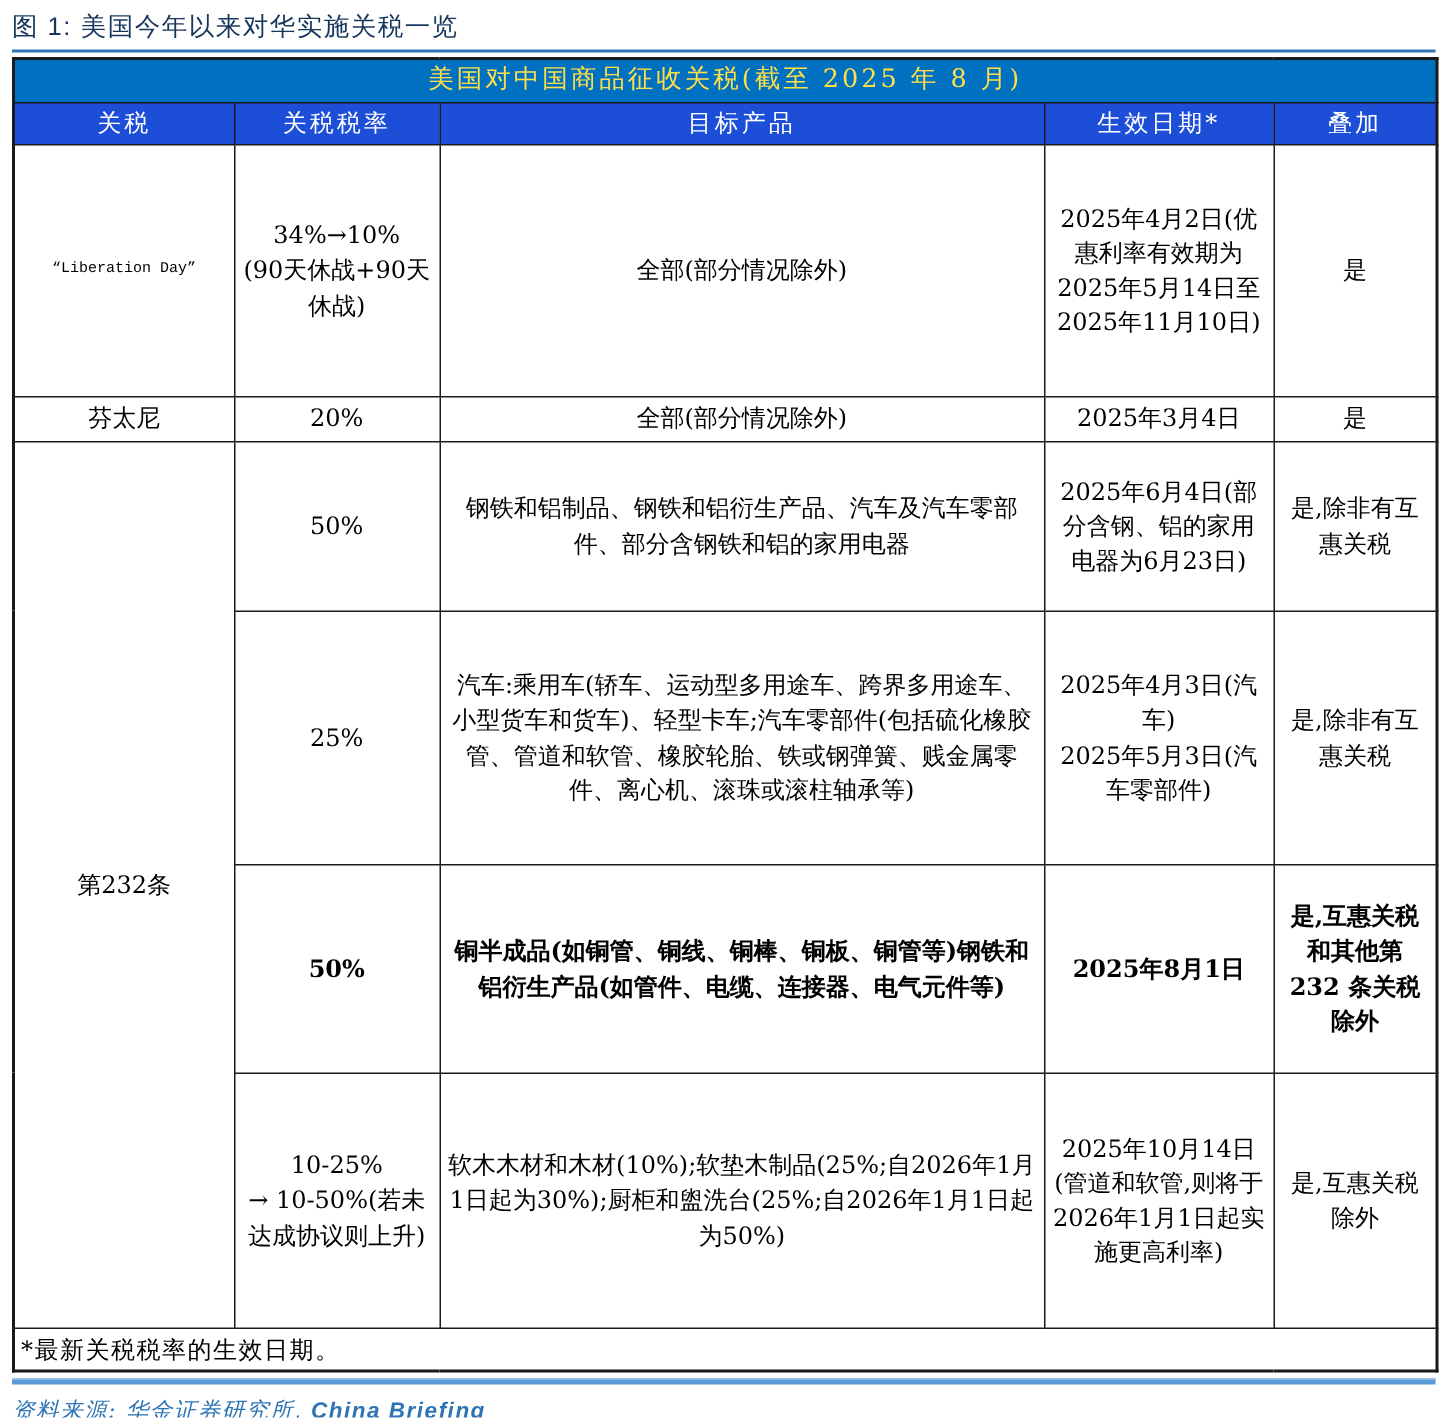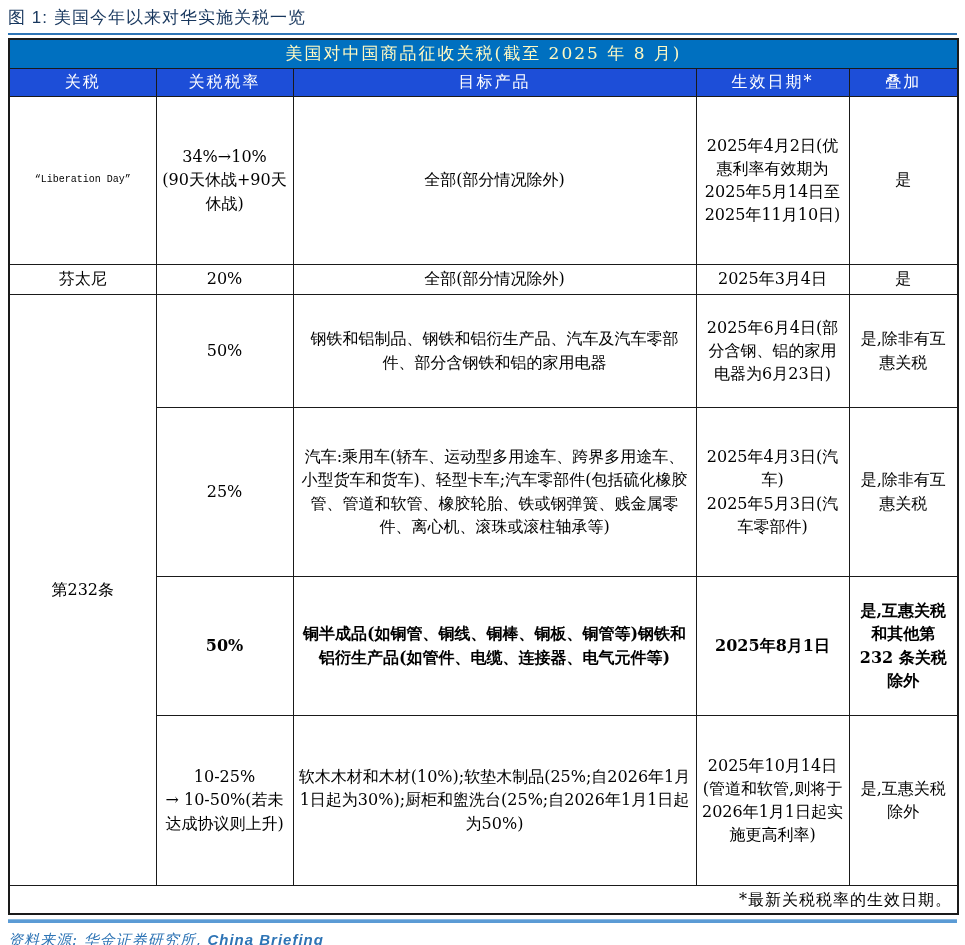--- a/index.html
+++ b/index.html
@@ -37,21 +37,21 @@
     text-align:center;
     vertical-align:middle;
     padding:2px 5px;
     white-space:pre-line;
     line-height:1.45;
     box-sizing:border-box;
     font-weight:normal;
   }
   tr.caption-row td{
     background:#0070c0;
-    color:#fef9c3;
+    color:#fde047;
     height:29px;
     font-size:17px;
     letter-spacing:2px;
     padding:1px 4px;
     margin-top:24px;
   }
   tr.head-row th{
     background:#1d4ed8;
     color:#ffffff;
     height:28px;
@@ -61,21 +61,21 @@
   }
   tr.r-liberation td{height:168px;}
   tr.r-fentanyl td{height:30px;}
   tr.r-steel td{height:113px;}
   tr.r-autos td{height:169px;}
   tr.r-copper td{height:139px;font-weight:bold;}
   tr.r-timber td{height:170px;}
   td.cell-en{font-family:Liberation Mono, monospace;font-size:10px;}
   tr.footnote-row td{
     height:27px;
-    text-align:right;
+    text-align:left;
     padding-left:4px;
     letter-spacing:1px;
   }
   .bottom-rule{
     margin:4px 0 0 8px;
     width:949px;height:3px;
     background:#5b9bd5;
     border-top:1px solid #8ab9e0;
   }
   .source-line{

